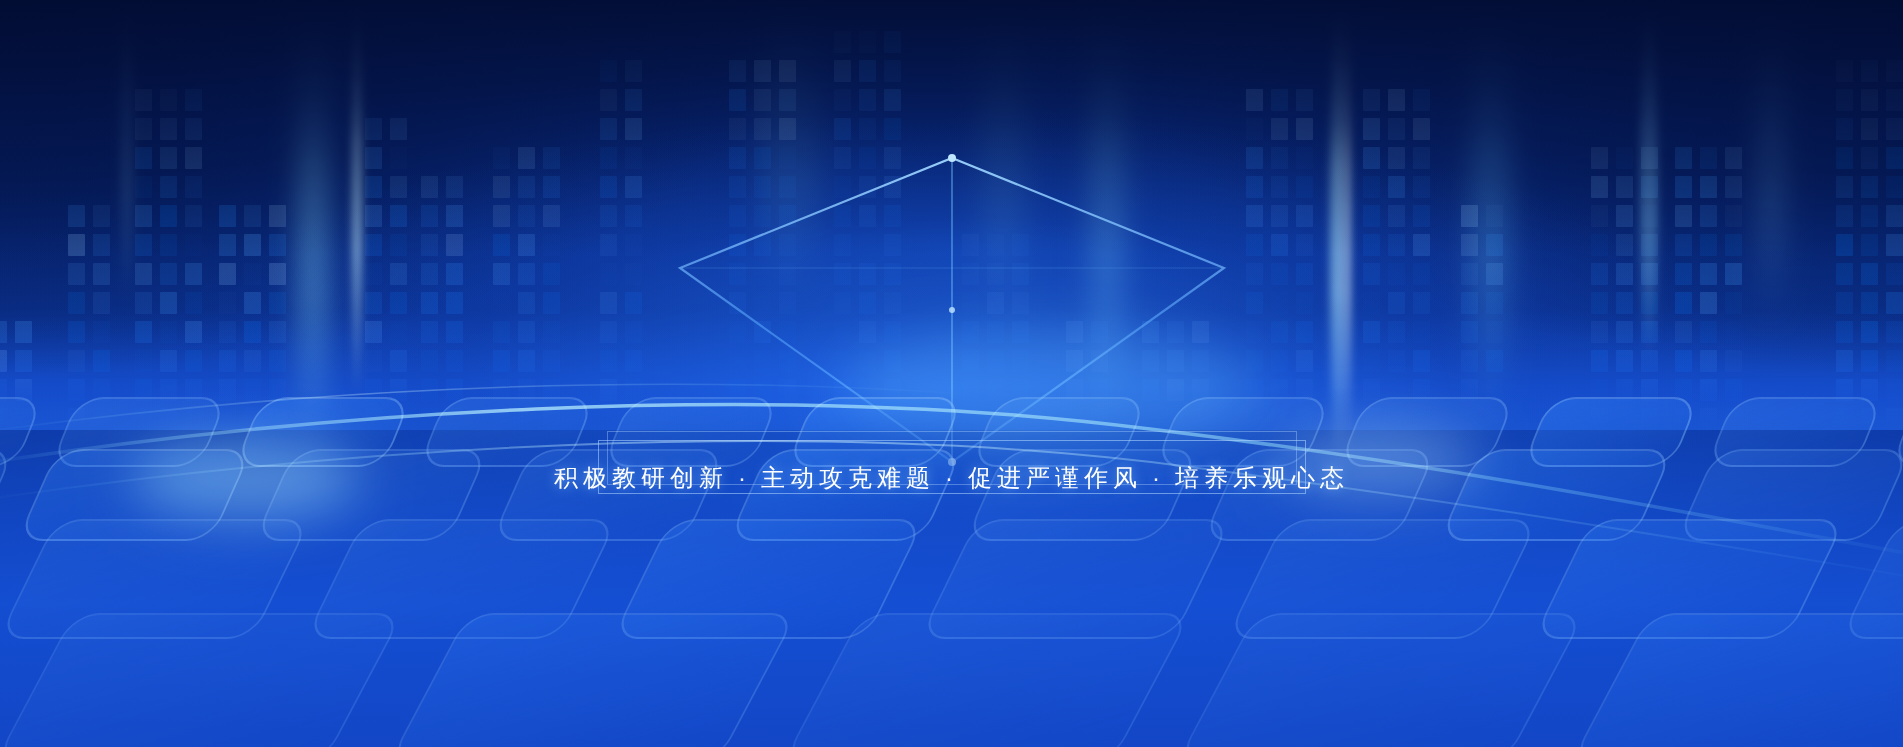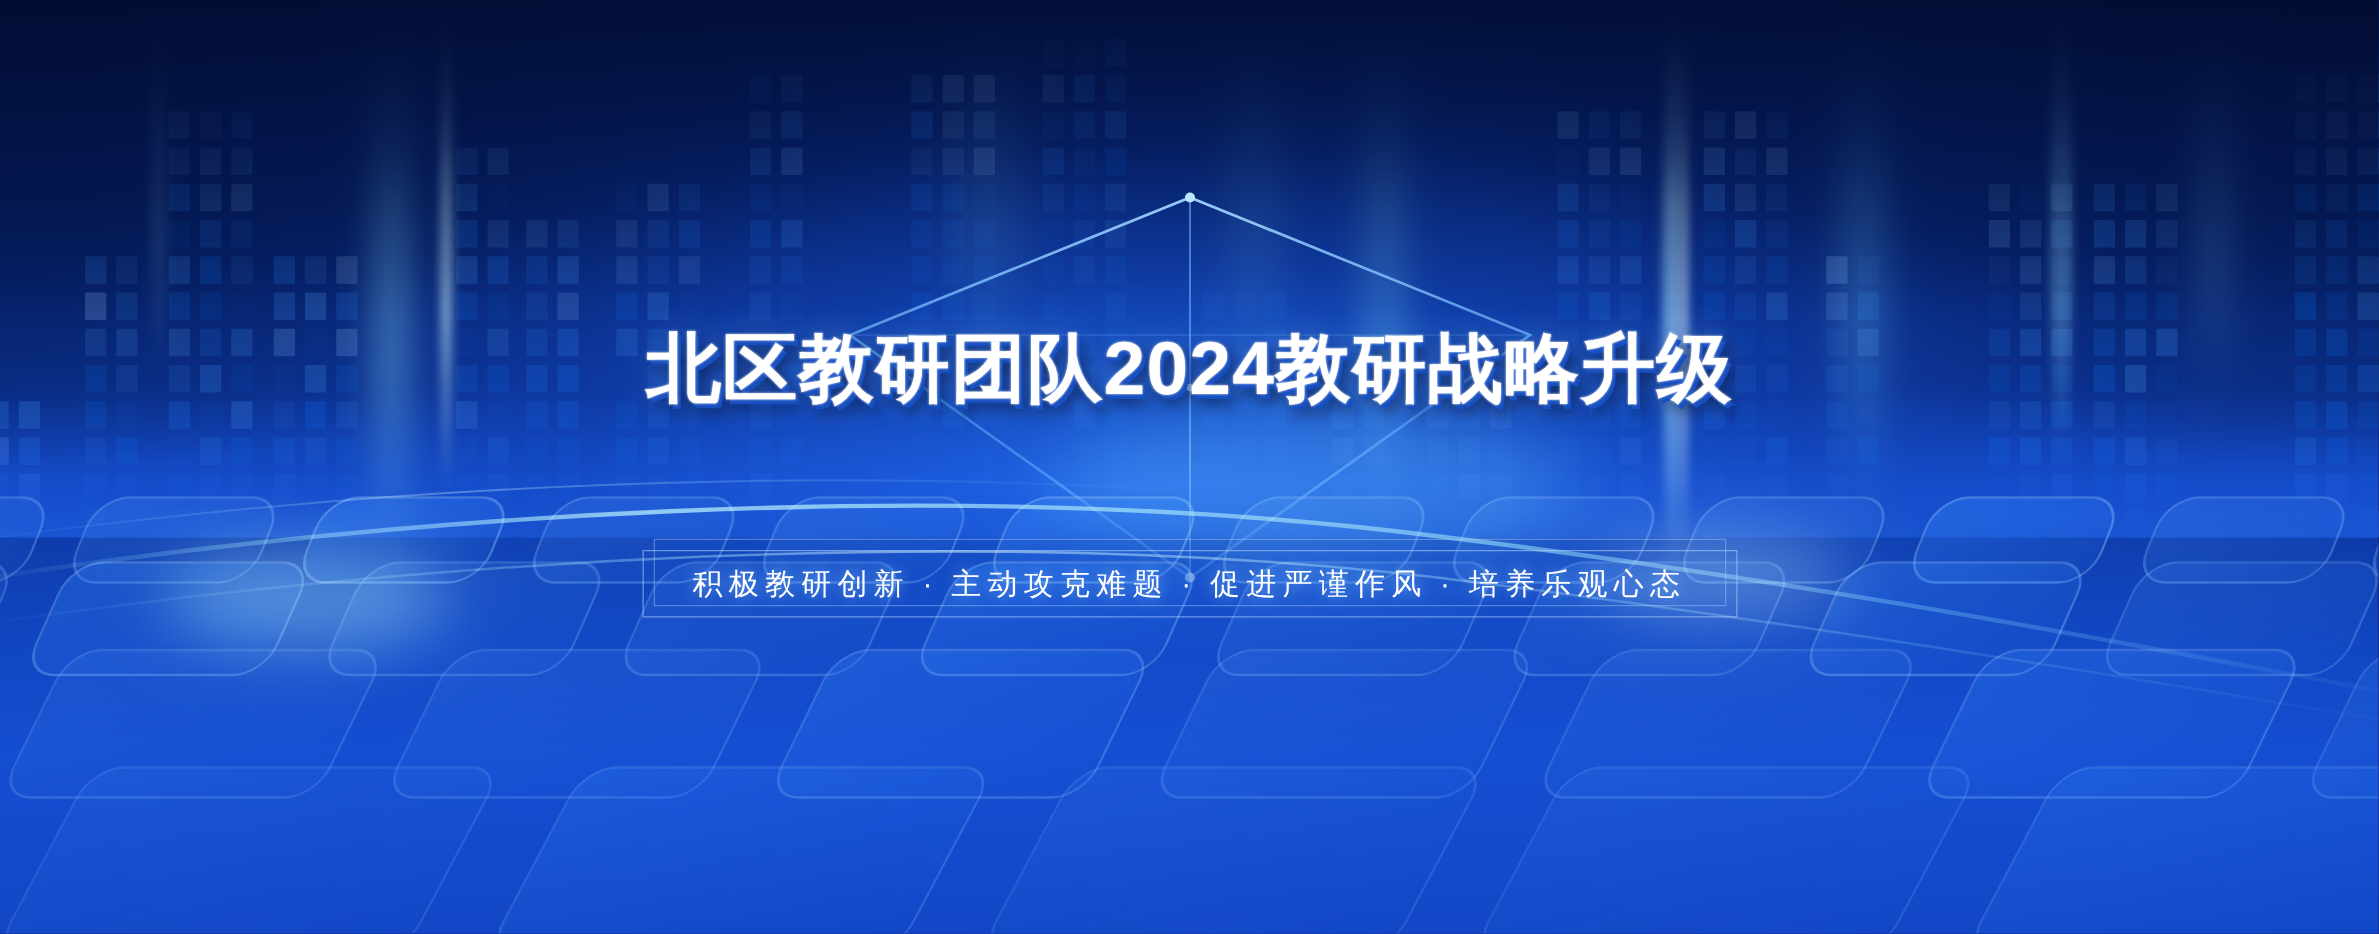--- a/index.html
+++ b/index.html
@@ -110,22 +110,22 @@
     white-space:nowrap;
     text-shadow:
       0 0 2px #ffffff,
       3px 4px 0 #174fc0,
       5px 7px 12px rgba(0,8,40,.7),
       0 0 26px rgba(120,190,255,.45);
   }
 
   .tagline-bar{
     position:absolute;left:50%;top:440px;transform:translateX(-50%);
-    width:876px;height:54px;
-    display:flex;align-items:center;justify-content:center;
+    width:708px;height:54px;
+    display:flex;align-items:flex-end;justify-content:center;
   }
   .frame-outer, .frame-inner{
     position:absolute;inset:0;
     border:1px solid rgba(178,216,255,.55);
     pointer-events:none;
   }
   .frame-inner{
     left:9px;right:9px;top:-9px;bottom:9px;
     border-color:rgba(178,216,255,.38);
   }
@@ -1136,21 +1136,20 @@
     <path d="M-40 118 C 260 76, 620 52, 980 78" stroke="url(#sw2)" stroke-width="1.6" fill="none" opacity=".5"></path>
   </svg>
 
   <div class="glow-blob" style="left:130px;bottom:228px;width:230px;height:80px;background:#9fe0ff;opacity:.42;"></div>
   <div class="glow-blob" style="left:1280px;bottom:250px;width:200px;height:70px;background:#bfe9ff;opacity:.30;"></div>
   <div class="glow-blob" style="left:840px;bottom:300px;width:420px;height:120px;background:#6cc6ff;opacity:.22;"></div>
 
   <div class="content">
 
 
-    <div class="title-sub">北区教研团队2024教研战略升级</div>
 
     <div class="tagline-bar">
       <div class="frame-outer"></div>
       <div class="frame-inner"></div>
       <div class="tagline-text">
         <span>积极教研创新</span><span class="dot">·</span><span>主动攻克难题</span><span class="dot">·</span><span>促进严谨作风</span><span class="dot">·</span><span>培养乐观心态</span>
       </div>
     </div>
 
   </div>

